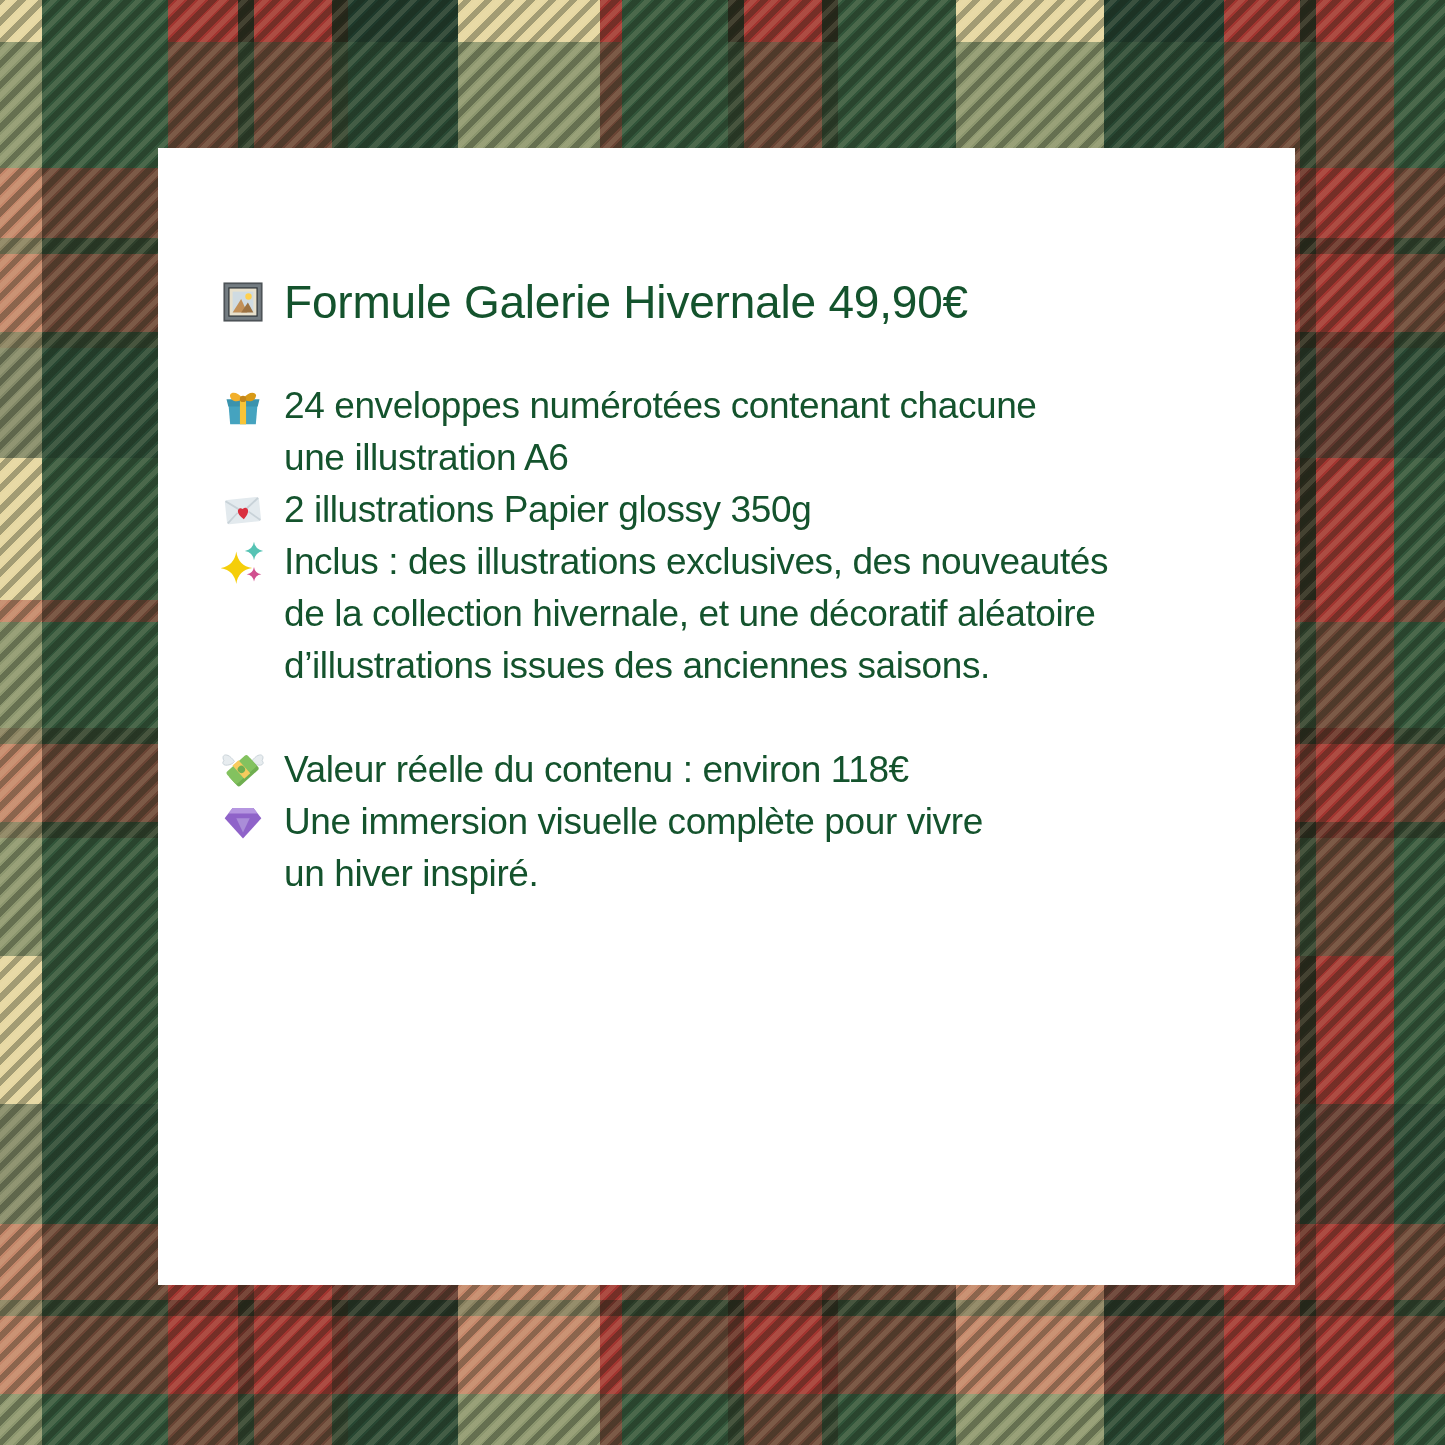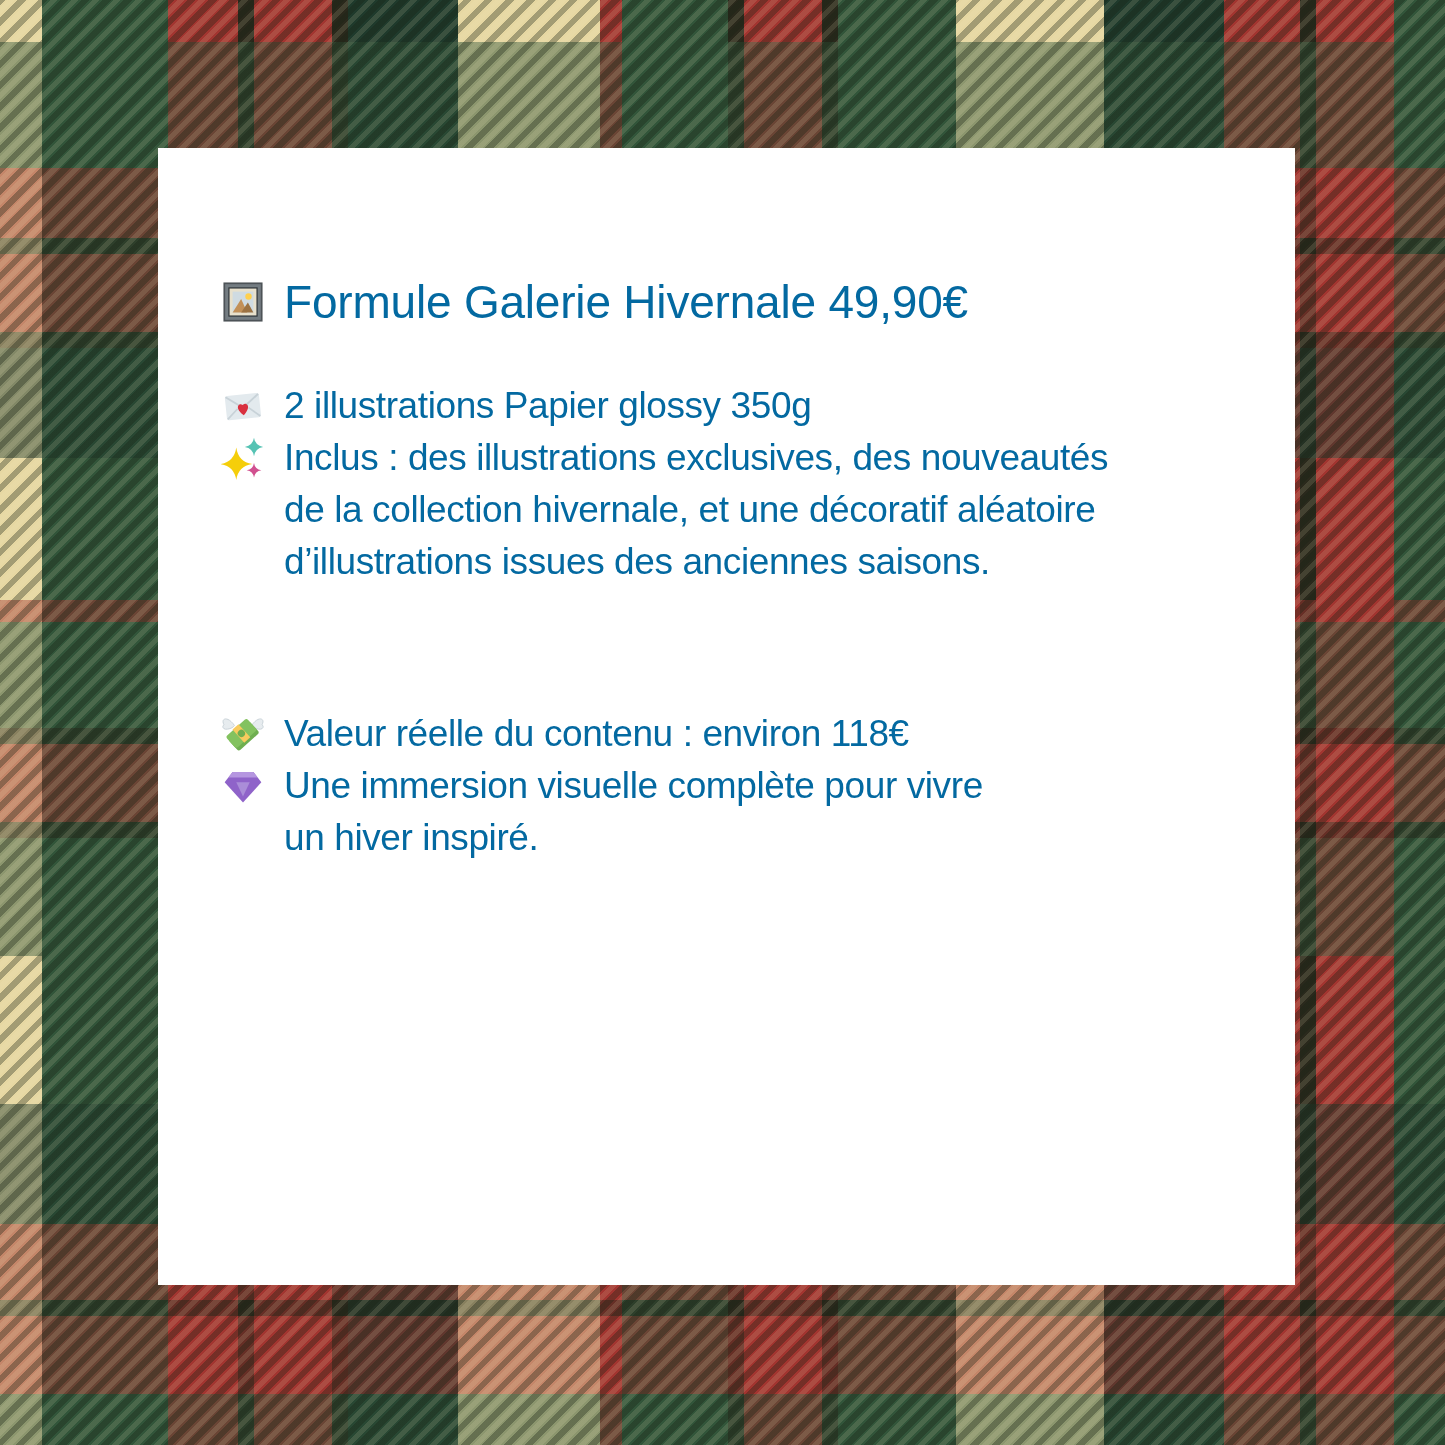--- a/index.html
+++ b/index.html
@@ -81,26 +81,26 @@
     flex:0 0 46px;
     width:46px;height:46px;
     margin-top:3px;
   }
   .ico svg{display:block;width:44px;height:44px;margin:1px auto 0;}
   .txt{
     flex:1;
     font-size:37px;
     line-height:52px;
     letter-spacing:-0.4px;
-    color:#0369a1;
+    color:#14532d;
     white-space:pre-line;
   }
   .title-row{margin-bottom:52px;}
   .title-row .txt{font-size:46px;letter-spacing:-0.2px;}
-  .group2{margin-top:120px;}
+  .group2{margin-top:52px;}
 </style>
 </head>
 <body>
 
 <div class="canvas">
   <div class="tartan"></div>
 
   <div class="panel">
     <div class="content">
 
@@ -115,20 +115,34 @@
             <circle cx="22.5" cy="13.5" r="2.6" fill="#ffd04d"></circle>
             <path d="M9.5 26.5 L16.5 15.5 L21.5 26.5 Z" fill="#c29058"></path>
             <path d="M16.5 26.5 L22 18.5 L26.5 26.5 Z" fill="#9c7242"></path>
           </svg>
         </span>
         <div class="txt">Formule Galerie Hivernale 49,90€</div>
       </div>
 
       <div class="group1">
 
+        <div class="row">
+          <span class="ico">
+            <svg viewBox="0 0 36 36">
+              <path d="M6 15 L30 15 L28.5 33 L7.5 33 Z" fill="#45a3bf"></path>
+              <path d="M4.5 12.5 H31.5 L30 18.5 H6 Z" fill="#3b93ad"></path>
+              <path d="M15.5 12.5 h5 V33 h-5 Z" fill="#f8c437"></path>
+              <path d="M17.8 12 C13 4.5 4.5 6.5 8.3 12 C10.5 15 15.5 14.5 17.8 12Z" fill="#f2b02c"></path>
+              <path d="M18.2 12 C23 4.5 31.5 6.5 27.7 12 C25.5 15 20.5 14.5 18.2 12Z" fill="#d89a17"></path>
+              <circle cx="18" cy="12.2" r="2.6" fill="#c4861a"></circle>
+            </svg>
+          </span>
+          <div class="txt">24 enveloppes numérotées contenant chacune
+une illustration A6</div>
+        </div>
 
 
         <div class="row">
           <span class="ico">
             <svg viewBox="0 0 36 36">
               <g transform="rotate(-6 18 19)">
                 <rect x="4" y="8.5" width="28" height="20" rx="2" fill="#e3eaee"></rect>
                 <path d="M4.6 9.4 L18 19.5 L31.4 9.4" fill="none" stroke="#c8d2d8" stroke-width="1.6"></path>
                 <path d="M4.6 27.6 L13.5 19.8 M31.4 27.6 L22.5 19.8" stroke="#c8d2d8" stroke-width="1.4"></path>
                 <path d="M18 25.6 C13.4 21.5 12.8 17.9 15.1 16.6 C16.8 15.7 18 17.2 18 17.2 C18 17.2 19.2 15.7 20.9 16.6 C23.2 17.9 22.6 21.5 18 25.6Z" fill="#d9303f"></path>

